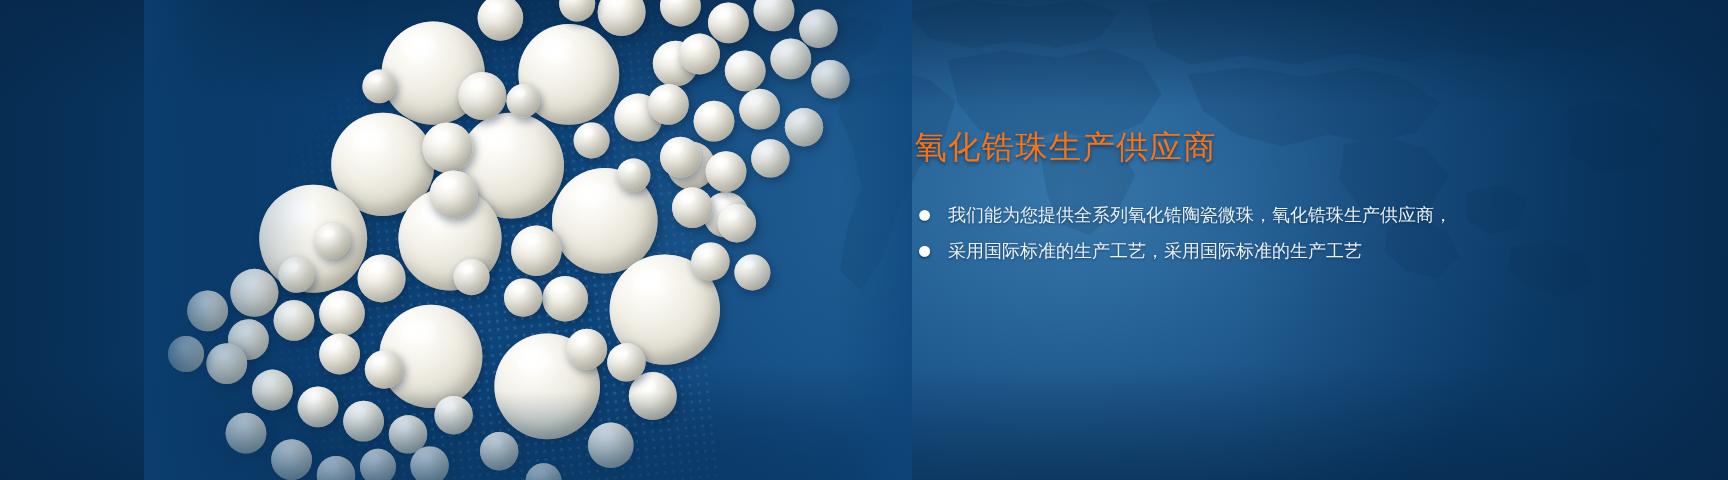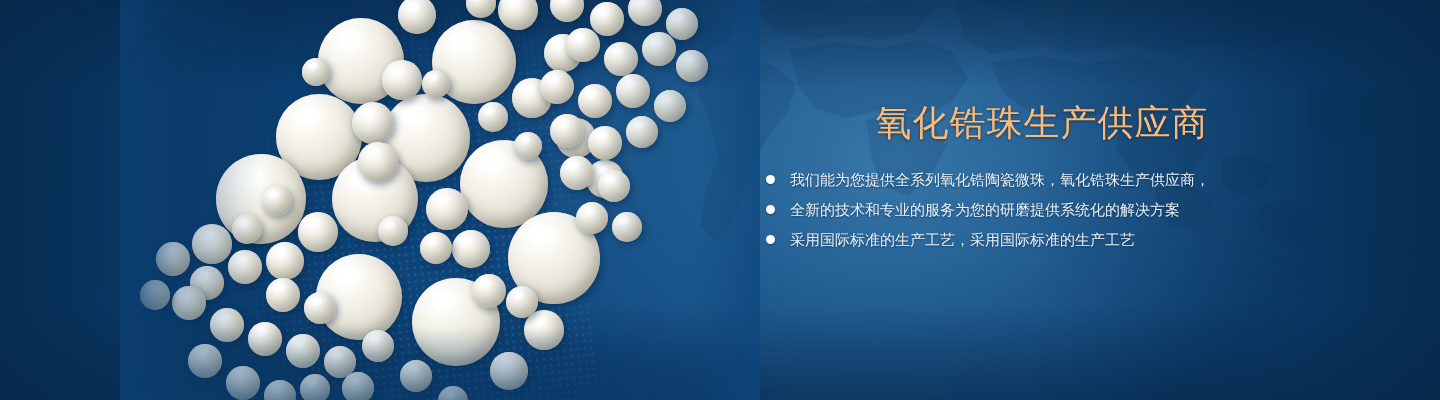--- a/index.html
+++ b/index.html
@@ -70,24 +70,23 @@
       linear-gradient(to left, rgba(13,70,124,0.80) 0%, rgba(13,70,124,0.18) 10%, rgba(13,70,124,0) 24%),
       linear-gradient(to bottom, rgba(11,63,112,0.0) 78%, rgba(11,63,112,0.55) 94%, rgba(11,63,112,0.9) 100%);
   }
 
   
   .copy{
     position:absolute;left:762px;top:104px;width:560px;
   }
   .headline{
     margin:0 0 26px 0;
-    font-size:36px;line-height:38px;font-weight:400;
-    color:#fdba74;letter-spacing:1px;
+    font-size:27px;line-height:38px;font-weight:400;
+    color:#f97316;letter-spacing:1px;
     text-shadow:0 1px 3px rgba(3,26,50,0.55);
-    text-align:center;
   }
   .bullets{list-style:none;margin:0;padding:0;}
   .bullet{
     position:relative;padding-left:28px;
     margin-bottom:7px;
     font-size:15px;line-height:23px;
     color:#eaf1f8;
     text-shadow:0 1px 2px rgba(3,26,50,0.5);
   }
   .bullet .dot{
@@ -214,21 +213,20 @@
   <div class="copy">
     <h1 class="headline">氧化锆珠生产供应商</h1>
 
     <ul class="bullets">
       <li class="bullet">
         <span class="dot"></span>
         <span>我们能为您提供全系列氧化锆陶瓷微珠，氧化锆珠生产供应商，</span>
       </li>
       <li class="bullet">
         <span class="dot"></span>
-        <span>全新的技术和专业的服务为您的研磨提供系统化的解决方案</span>
       </li>
       <li class="bullet">
         <span class="dot"></span>
         <span>采用国际标准的生产工艺，采用国际标准的生产工艺</span>
       </li>
     </ul>
   </div>
 
 </div>
 

